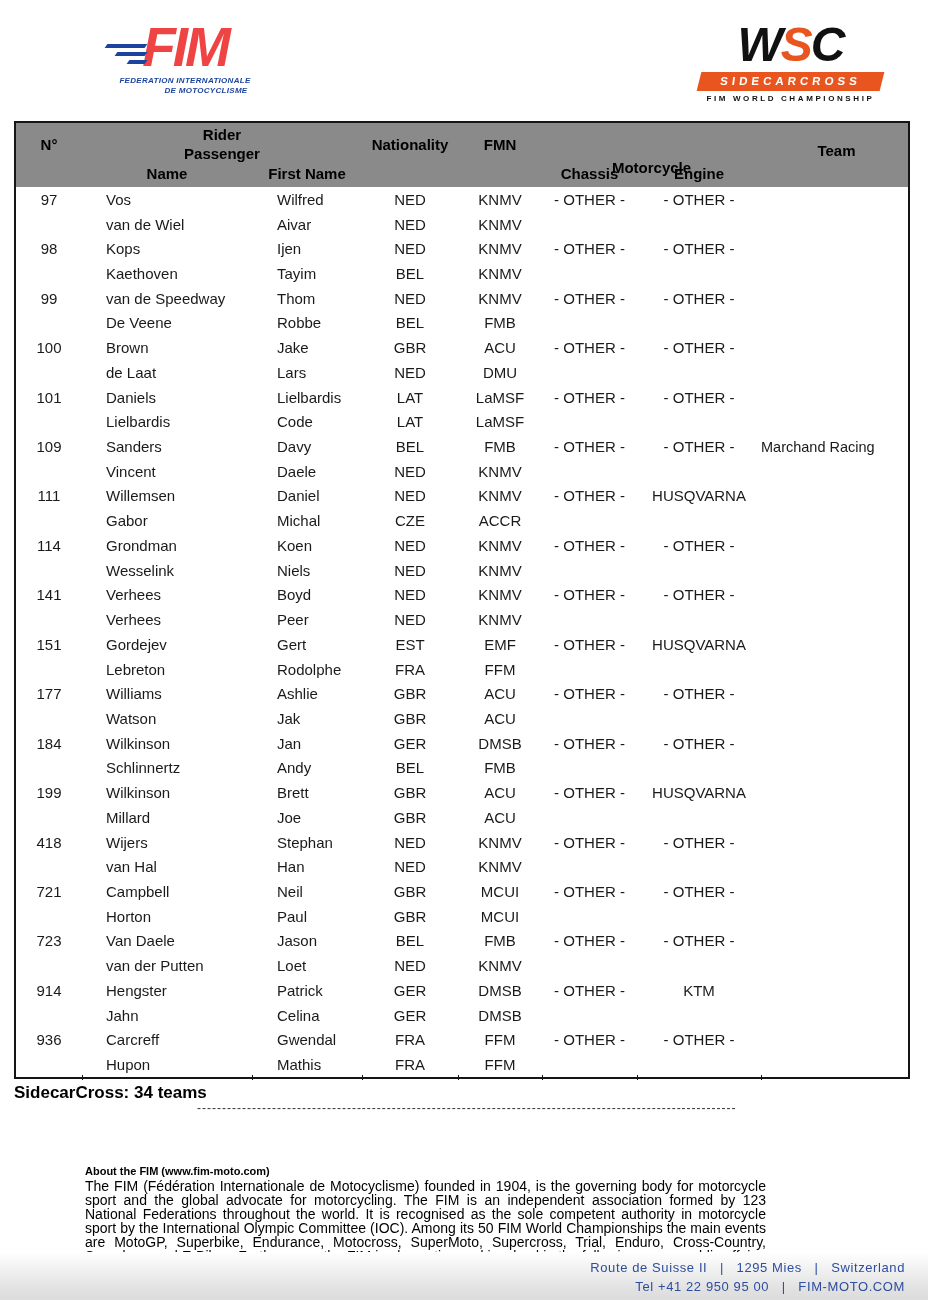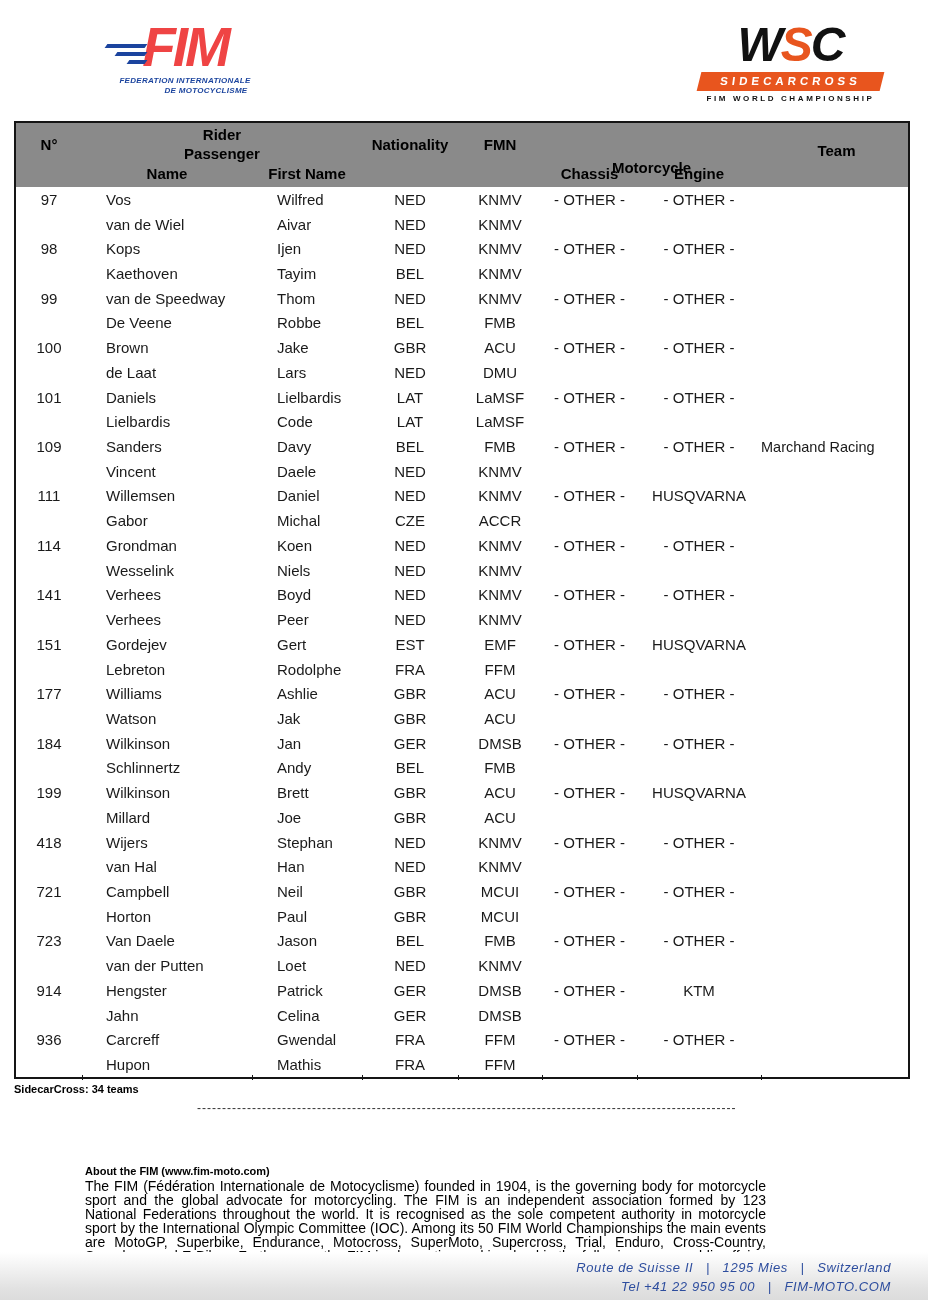--- a/index.html
+++ b/index.html
@@ -73,37 +73,37 @@
   .c-first-name  { padding-left:25px; }
   .c-nationality { text-align:center; }
   .c-fmn         { text-align:center; }
   .c-chassis     { text-align:center; }
   .c-engine      { text-align:center; }
   .c-team        { text-align:left; font-size:14.5px; }
 
   .col-tick { position:absolute; top:1075px; width:1px; height:5px; background:#151515; }
 
   
-  .summary { position:absolute; left:14px; top:1083px; font-size:11px; font-weight:bold; color:#000; }
+  .summary { position:absolute; left:14px; top:1083px; font-size:17px; font-weight:bold; color:#000; }
   .dashes  {
     position:absolute; left:197px; top:1101px; width:540px; height:14px;
     font-size:12px; letter-spacing:1px; color:#333;
     white-space:nowrap; overflow:hidden;
   }
   .about { position:absolute; left:85px; top:1124px; width:681px; color:#000; }
   .about-heading { font-size:11px; font-weight:bold; line-height:15px;margin-top:40px; }
   .about-body { font-size:14px; line-height:14.1px; text-align:justify; }
 
   
   .footer {
     position:absolute; left:0; top:1252px; width:928px; height:48px;
     background:linear-gradient(#ffffff, #e2e2e2 75%, #dcdcdc);
-    text-align:right; padding:6px 37px 0 0;
+    text-align:right; padding:6px 23px 0 0;
     color:#2d4d9e; font-size:13px; line-height:19px;
-    letter-spacing:.6px; font-weight:500;font-style:italic;
+    letter-spacing:.6px; font-weight:500;
   }
   .footer div { white-space:pre; }
 </style>
 </head>
 <body>
 
 <div class="page">
 
   <div class="fim-logo">
     <div class="fim-mark">

